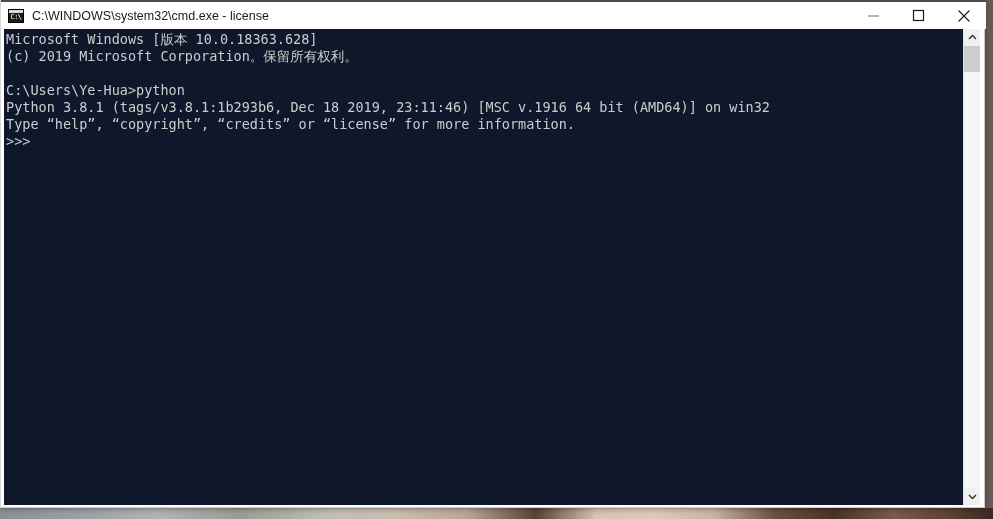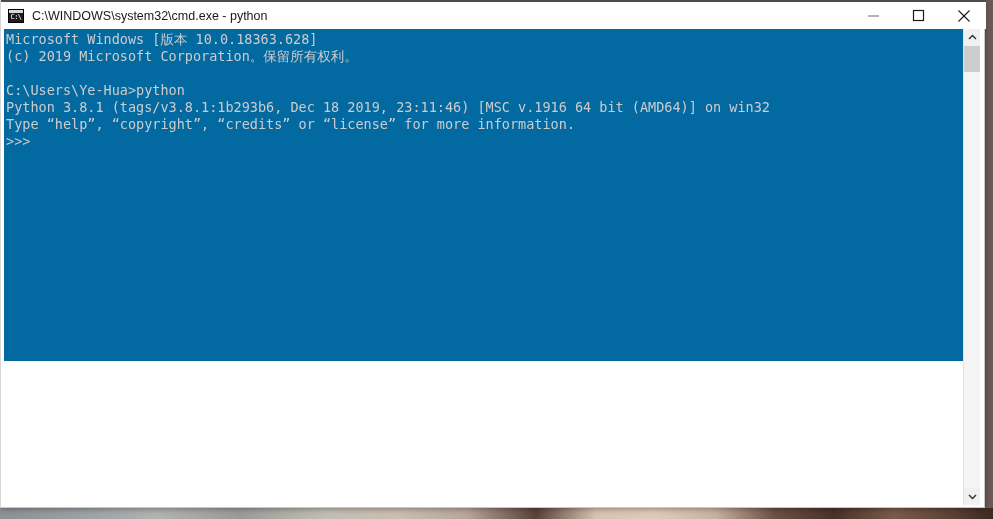--- a/index.html
+++ b/index.html
@@ -112,22 +112,22 @@
     justify-content: center;
   }
   .win-btn svg { display: block; }
 
   
   #console {
     position: absolute;
     left: 3px;
     top: 29px;
     width: 961px;
-    height: 332px;
-    background: #0369a1;
+    height: 476px;
+    background: #0f172a;
     overflow: hidden;
   }
   #console-text {
     position: absolute;
     left: 2px;
     top: 2px;
     margin: 0;
     padding: 0;
     color: #cccccc;
     font-family: "DejaVu Sans Mono", monospace;
@@ -181,21 +181,21 @@
 </div>
 
 <div id="window">
 
   <div id="window-topline"></div>
 
   <div id="titlebar">
     <div id="title-icon">
       <span>C:\</span>
     </div>
-    <div id="title-text">C:\WINDOWS\system32\cmd.exe - python</div>
+    <div id="title-text">C:\WINDOWS\system32\cmd.exe - license</div>
 
     <div id="win-controls">
       <div class="win-btn">
         <svg width="13" height="13" viewBox="0 0 13 13">
           <line x1="1" y1="7" x2="12" y2="7" stroke="#6a6a6a" stroke-width="1"></line>
         </svg>
       </div>
       <div class="win-btn">
         <svg width="13" height="13" viewBox="0 0 13 13">
           <rect x="1.5" y="1.5" width="10" height="10" fill="none" stroke="#1a1a1a" stroke-width="1.2"></rect>

